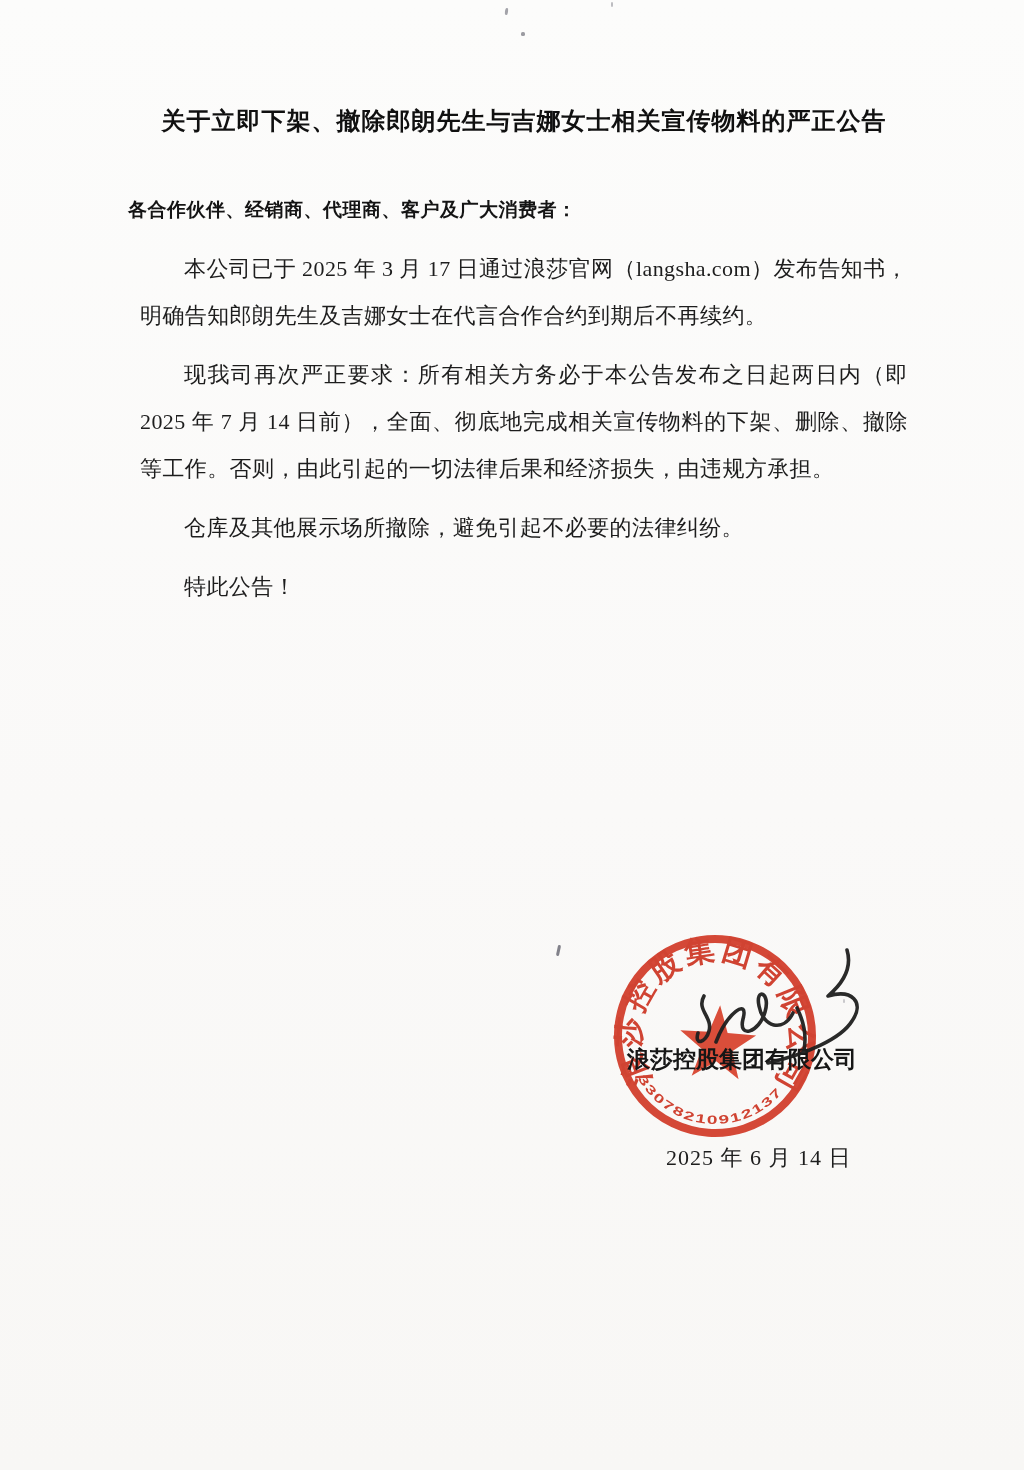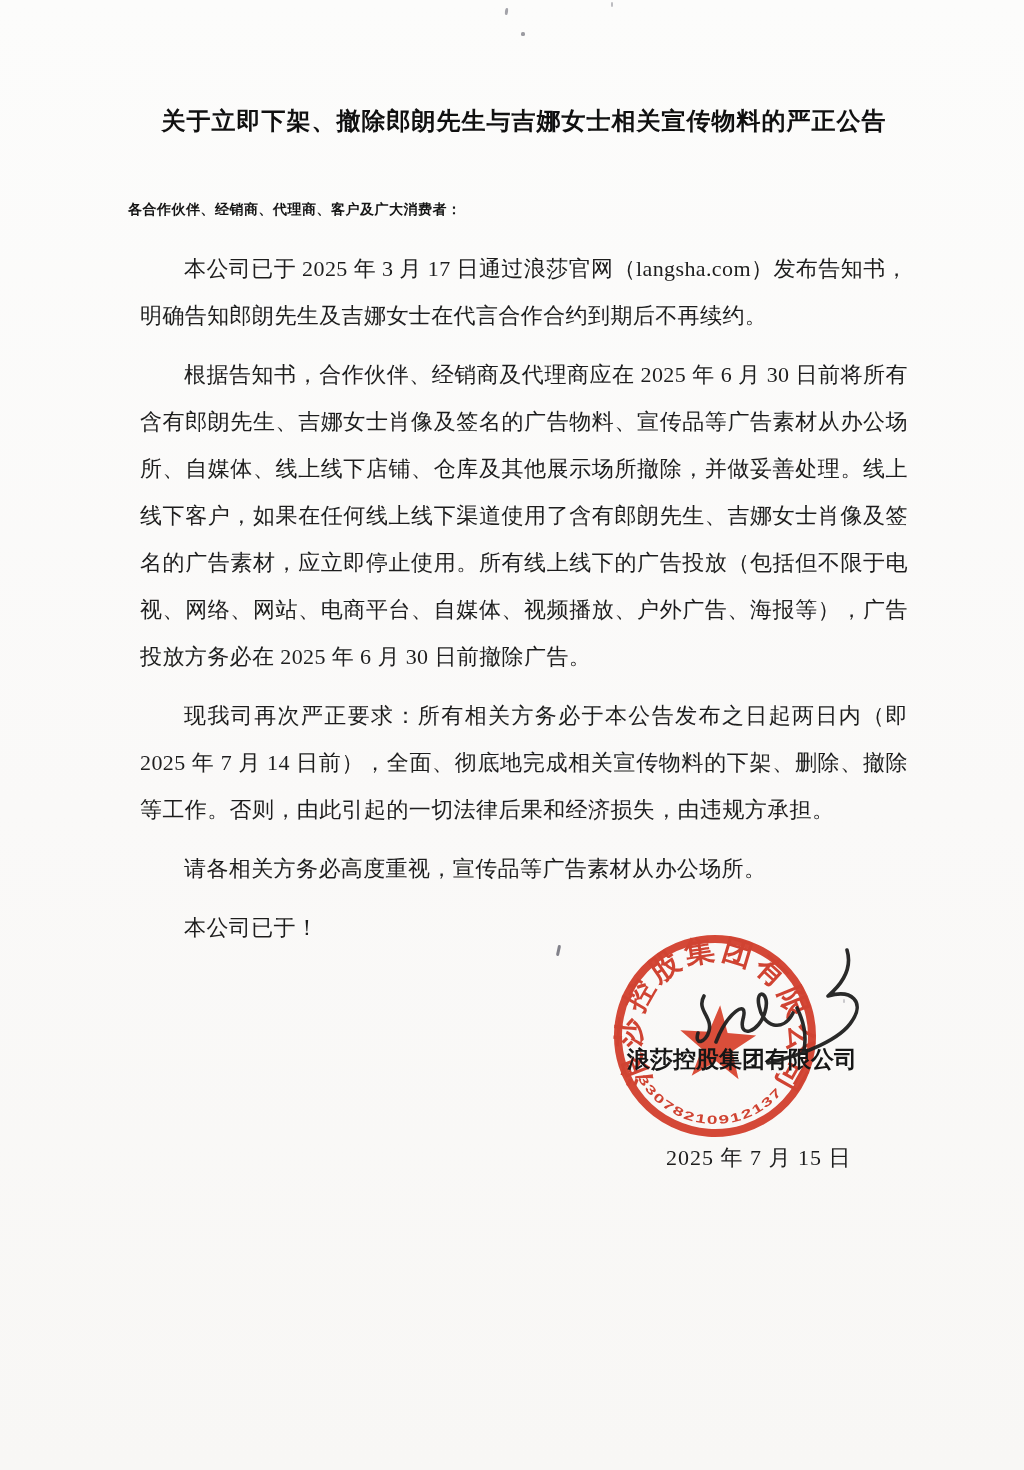--- a/index.html
+++ b/index.html
@@ -14,21 +14,21 @@
   }
   .content { padding:104px 104px 0 128px; }
   .doc-title {
     font-family:"Liberation Sans","DejaVu Sans",sans-serif;
     font-size:24px; font-weight:bold; color:#101010;
     text-align:center; margin:0 0 48px 0; letter-spacing:1px;
     line-height:34px;
   }
   .salutation {
     font-family:Liberation Serif, serif;
-    font-weight:bold; font-size:14px; color:#141414;
+    font-weight:bold; font-size:19px; color:#141414;
     margin:0 0 6px 0; line-height:47px; letter-spacing:0.5px;
   }
   p.body-para {
     font-size:22px; line-height:47px; letter-spacing:0.4px;
     text-align:justify; margin:12px; text-indent:2em; color:#1d1d1d;
   }
   
   .sig-area { position:absolute; left:600px; top:900px; width:310px; height:300px; }
   .seal-svg, .signature-svg { position:absolute; left:0; top:0; width:310px; height:300px; }
   .seal-svg { opacity:0.93; }
@@ -62,24 +62,23 @@
 <body>
 
 <div class="page">
   <div class="content">
 
     <h1 class="doc-title">关于立即下架、撤除郎朗先生与吉娜女士相关宣传物料的严正公告</h1>
 
     <p class="salutation">各合作伙伴、经销商、代理商、客户及广大消费者：</p>
 
     <p class="body-para">本公司已于 2025 年 3 月 17 日通过浪莎官网（langsha.com）发布告知书，明确告知郎朗先生及吉娜女士在代言合作合约到期后不再续约。</p>
-    <p class="body-para">根据告知书，合作伙伴、经销商及代理商应在 2025 年 6 月 30 日前将所有含有郎朗先生、吉娜女士肖像及签名的广告物料、宣传品等广告素材从办公场所、自媒体、线上线下店铺、仓库及其他展示场所撤除，并做妥善处理。线上线下客户，如果在任何线上线下渠道使用了含有郎朗先生、吉娜女士肖像及签名的广告素材，应立即停止使用。所有线上线下的广告投放（包括但不限于电视、网络、网站、电商平台、自媒体、视频播放、户外广告、海报等），广告投放方务必在 2025 年 6 月 30 日前撤除广告。</p>
     <p class="body-para">现我司再次严正要求：所有相关方务必于本公告发布之日起两日内（即 2025 年 7 月 14 日前），全面、彻底地完成相关宣传物料的下架、删除、撤除等工作。否则，由此引起的一切法律后果和经济损失，由违规方承担。</p>
-    <p class="body-para">请各相关方务必高度重视，宣传品等广告素材从办公场所。</p>
-    <p class="body-para">本公司已于！</p>
+    <p class="body-para">仓库及其他展示场所撤除，避免引起不必要的法律纠纷。</p>
+    <p class="body-para">特此公告！</p>
   </div>
 
   <div class="sig-area">
 
     <svg class="seal-svg" viewBox="0 0 310 300" aria-hidden="true">
       <g transform="rotate(4 115 136)">
         <circle cx="115" cy="136" r="97" fill="none" stroke="#d23b29" stroke-width="8"></circle>
         <polygon fill="#d8422c" points="118,105 127.4,132.1 156,132.6 133.2,149.9 141.5,177.4 118,161 94.5,177.4 102.8,149.9 80,132.6 108.6,132.1"></polygon>
         <path id="sealArcTop" d="M 56.8 184.9 A 76 76 0 1 1 173.2 184.9" fill="none"></path>
         <text class="seal-ring-text" fill="#cd3624">
@@ -96,21 +95,21 @@
 
     <svg class="signature-svg" viewBox="0 0 310 300" aria-hidden="true">
       <g fill="none" stroke="#1f1f1f" stroke-width="3.6" stroke-linecap="round" stroke-linejoin="round" opacity="0.95">
         <path d="M 104 96 C 96 110, 113 117, 109 131 C 106 143, 94 146, 98 133"></path>
         <path d="M 116 142 C 127 113, 149 97, 143 119 C 138 139, 159 133, 165 112 C 171 92, 155 87, 159 106 C 163 127, 183 133, 193 113"></path>
         <path d="M 247 50 C 253 70, 241 85, 228 96 C 252 89, 265 102, 252 121 C 241 139, 206 154, 168 163"></path>
         <path d="M 197 108 C 203 120, 207 134, 204 150"></path>
       </g>
     </svg>
 
-    <div class="sign-date">2025 年 7 月 15 日</div>
+    <div class="sign-date">2025 年 6 月 14 日</div>
   </div>
 
   <div class="speck s1"></div>
   <div class="speck s2"></div>
   <div class="speck s3"></div>
   <div class="speck s4"></div>
   <div class="speck s5"></div>
 </div>
 
 </body></html>

